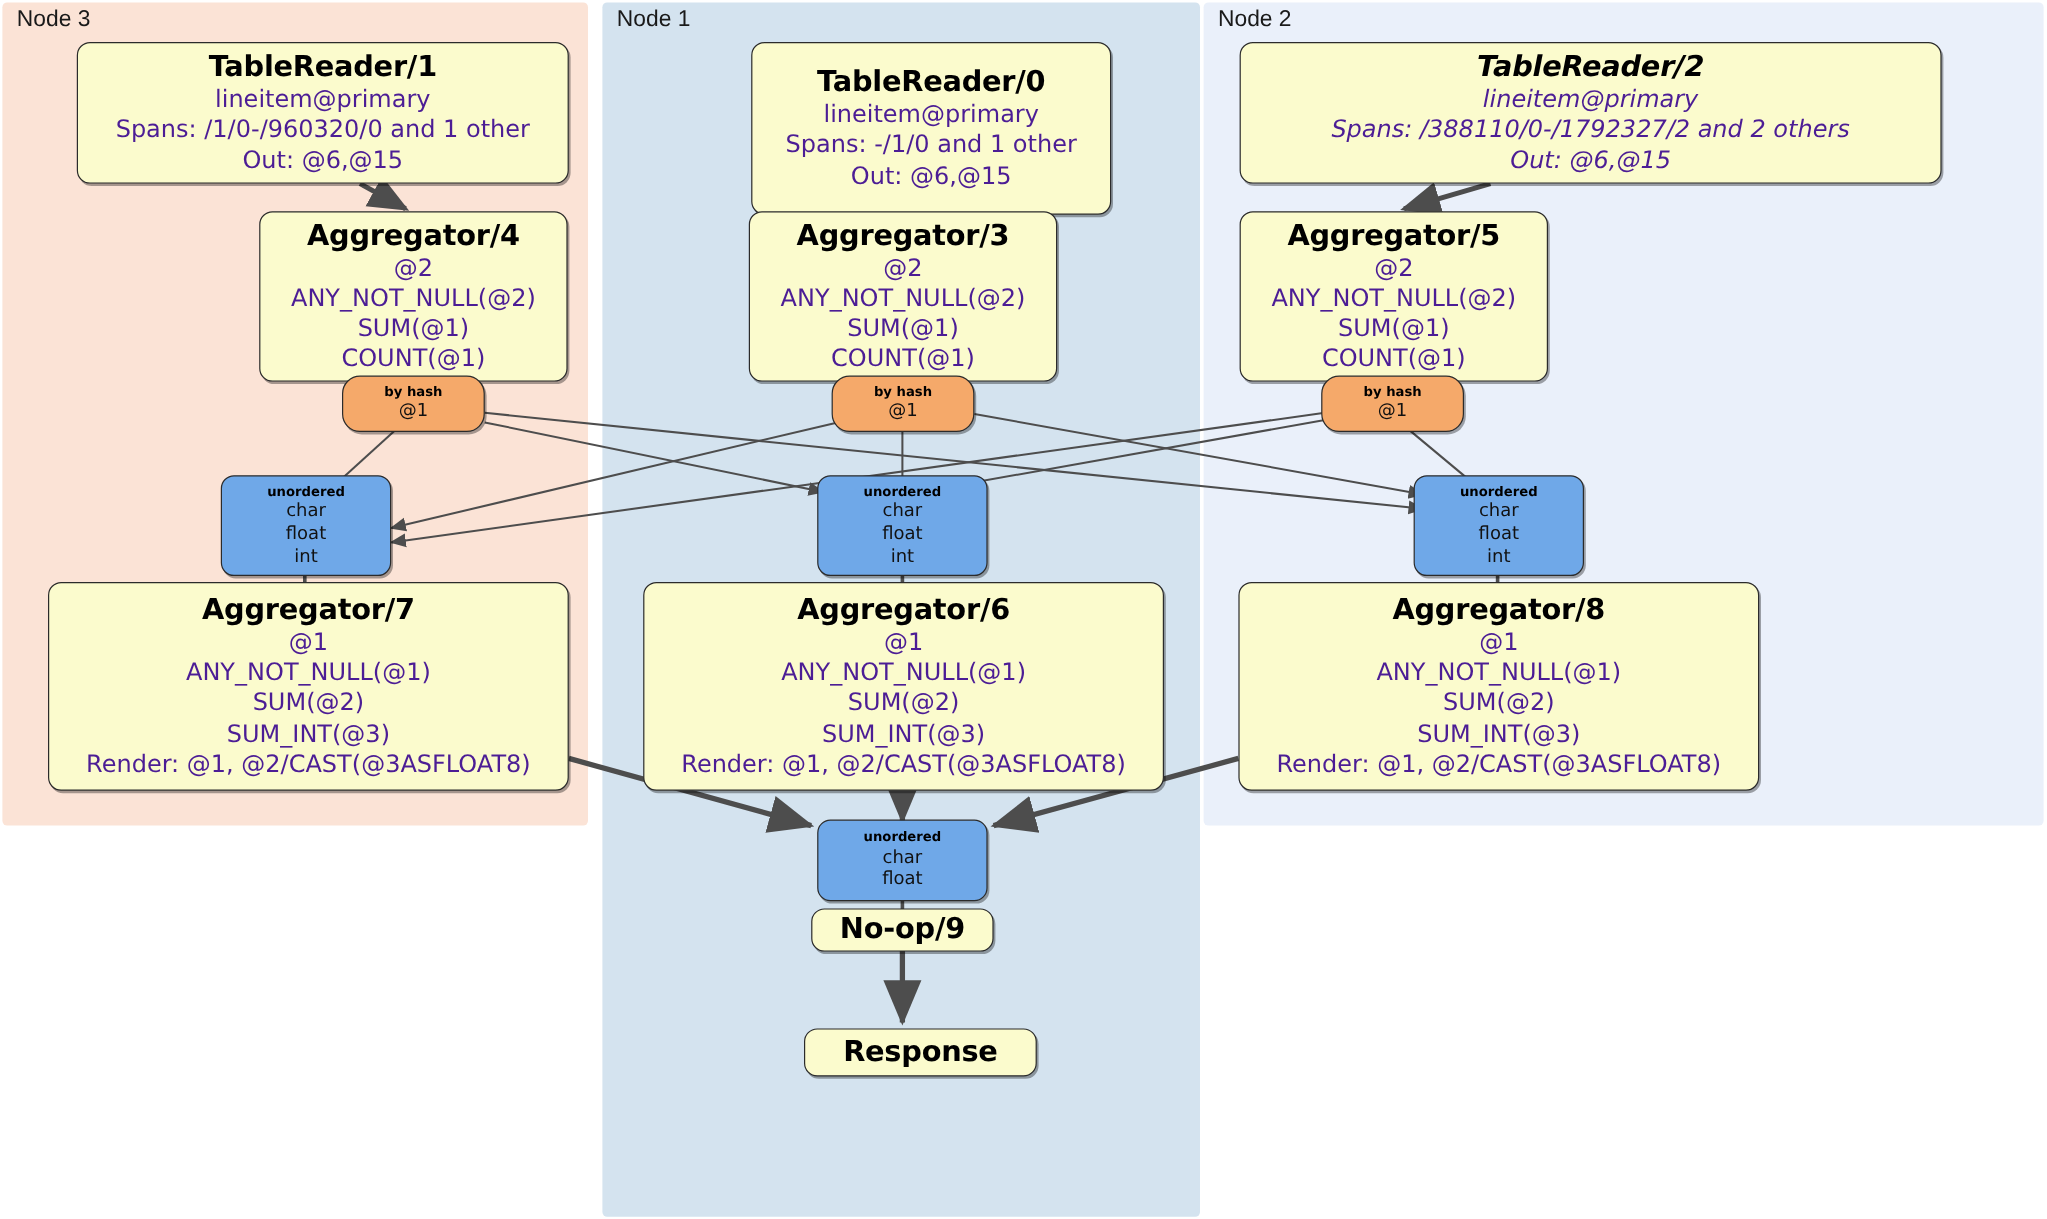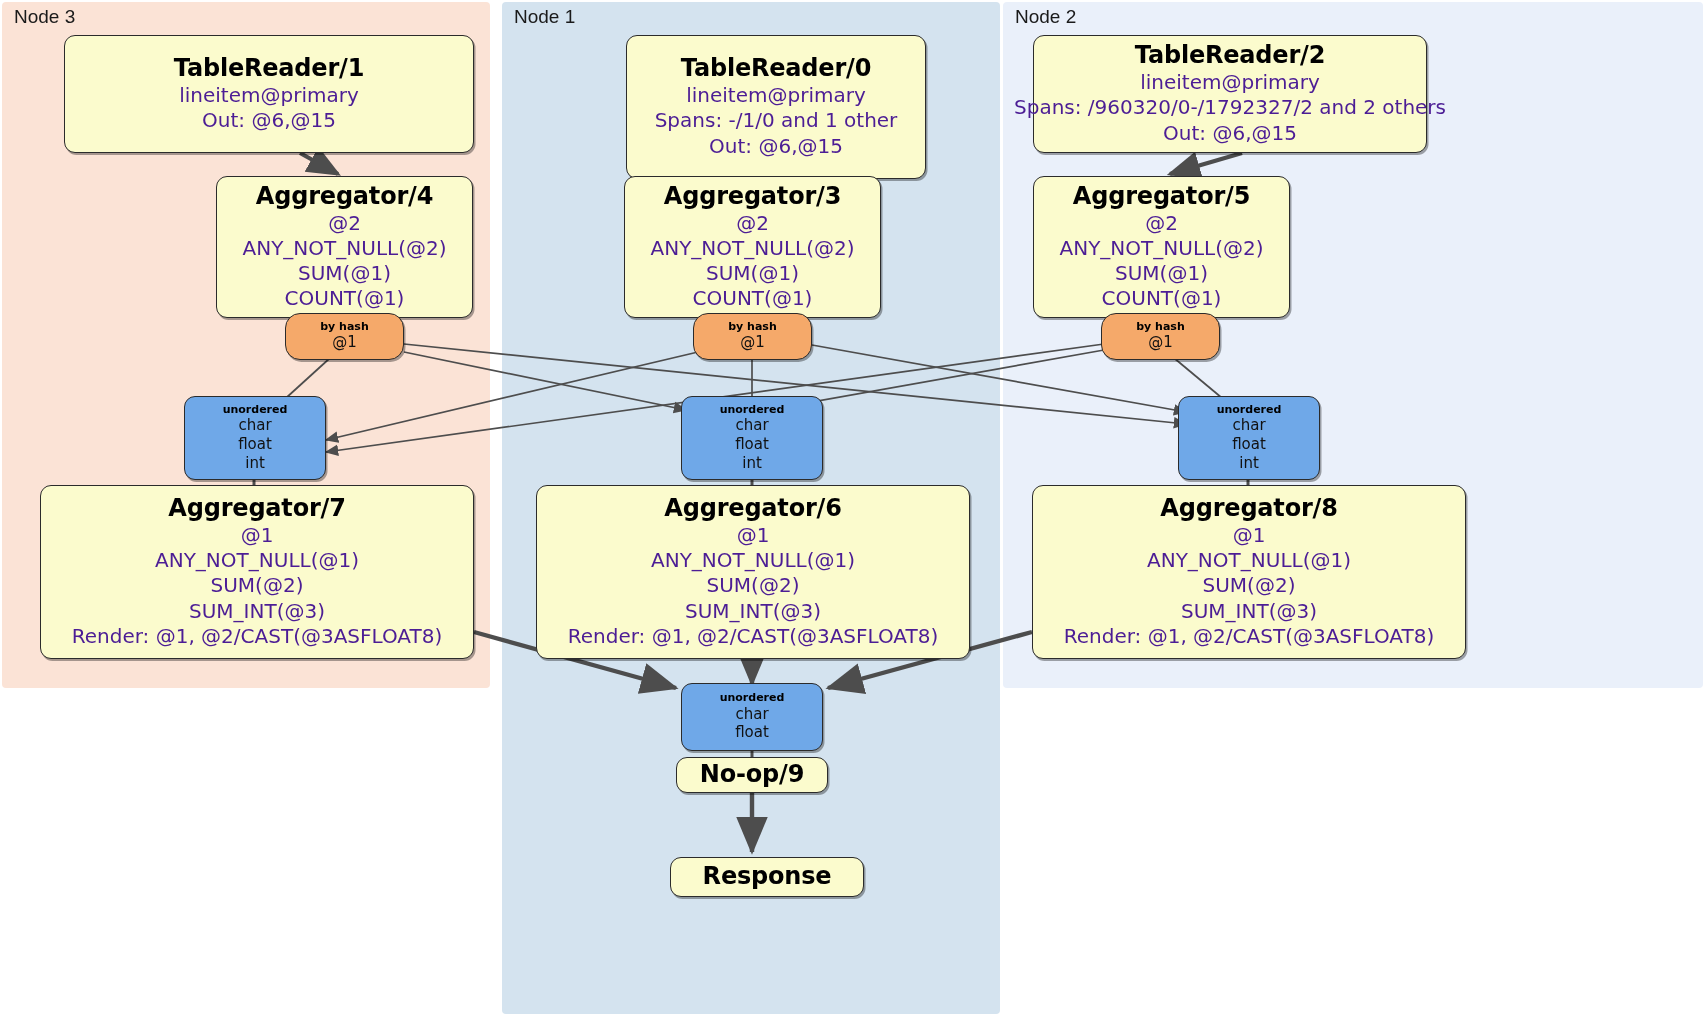--- a/index.html
+++ b/index.html
@@ -80,34 +80,35 @@
 
       <path d="M752,750 L752,758" stroke-width="3"></path>
 
       <path d="M752,792 L752,852" stroke-width="4.4" marker-end="url(#ahs)"></path>
     </g>
   </svg>
 
   <div class="box proc shadow" style="left:64px;top:35px;width:410px;height:118px;">
     <div class="ttl">TableReader/1</div>
     <div class="sub">lineitem@primary</div>
+    <div class="sub">Spans: /1/0-/960320/0 and 1 other</div>
     <div class="sub">Out: @6,@15</div>
   </div>
 
   <div class="box proc shadow" style="left:582px;top:35px;width:300px;height:144px;margin-left:44px;">
     <div class="ttl">TableReader/0</div>
     <div class="sub">lineitem@primary</div>
     <div class="sub">Spans: -/1/0 and 1 other</div>
     <div class="sub">Out: @6,@15</div>
   </div>
 
-  <div class="box proc shadow" style="left:1033px;top:35px;width:394px;height:118px;">
+  <div class="box proc shadow" style="left:1033px;top:35px;width:585px;height:118px;font-style:italic;">
     <div class="ttl">TableReader/2</div>
     <div class="sub">lineitem@primary</div>
-    <div class="sub">Spans: /960320/0-/1792327/2 and 2 others</div>
+    <div class="sub">Spans: /388110/0-/1792327/2 and 2 others</div>
     <div class="sub">Out: @6,@15</div>
   </div>
 
   <div class="box proc shadow" style="left:216px;top:176px;width:257px;height:142px;">
     <div class="ttl">Aggregator/4</div>
     <div class="sub">@2</div>
     <div class="sub">ANY_NOT_NULL(@2)</div>
     <div class="sub">SUM(@1)</div>
     <div class="sub">COUNT(@1)</div>
   </div>

